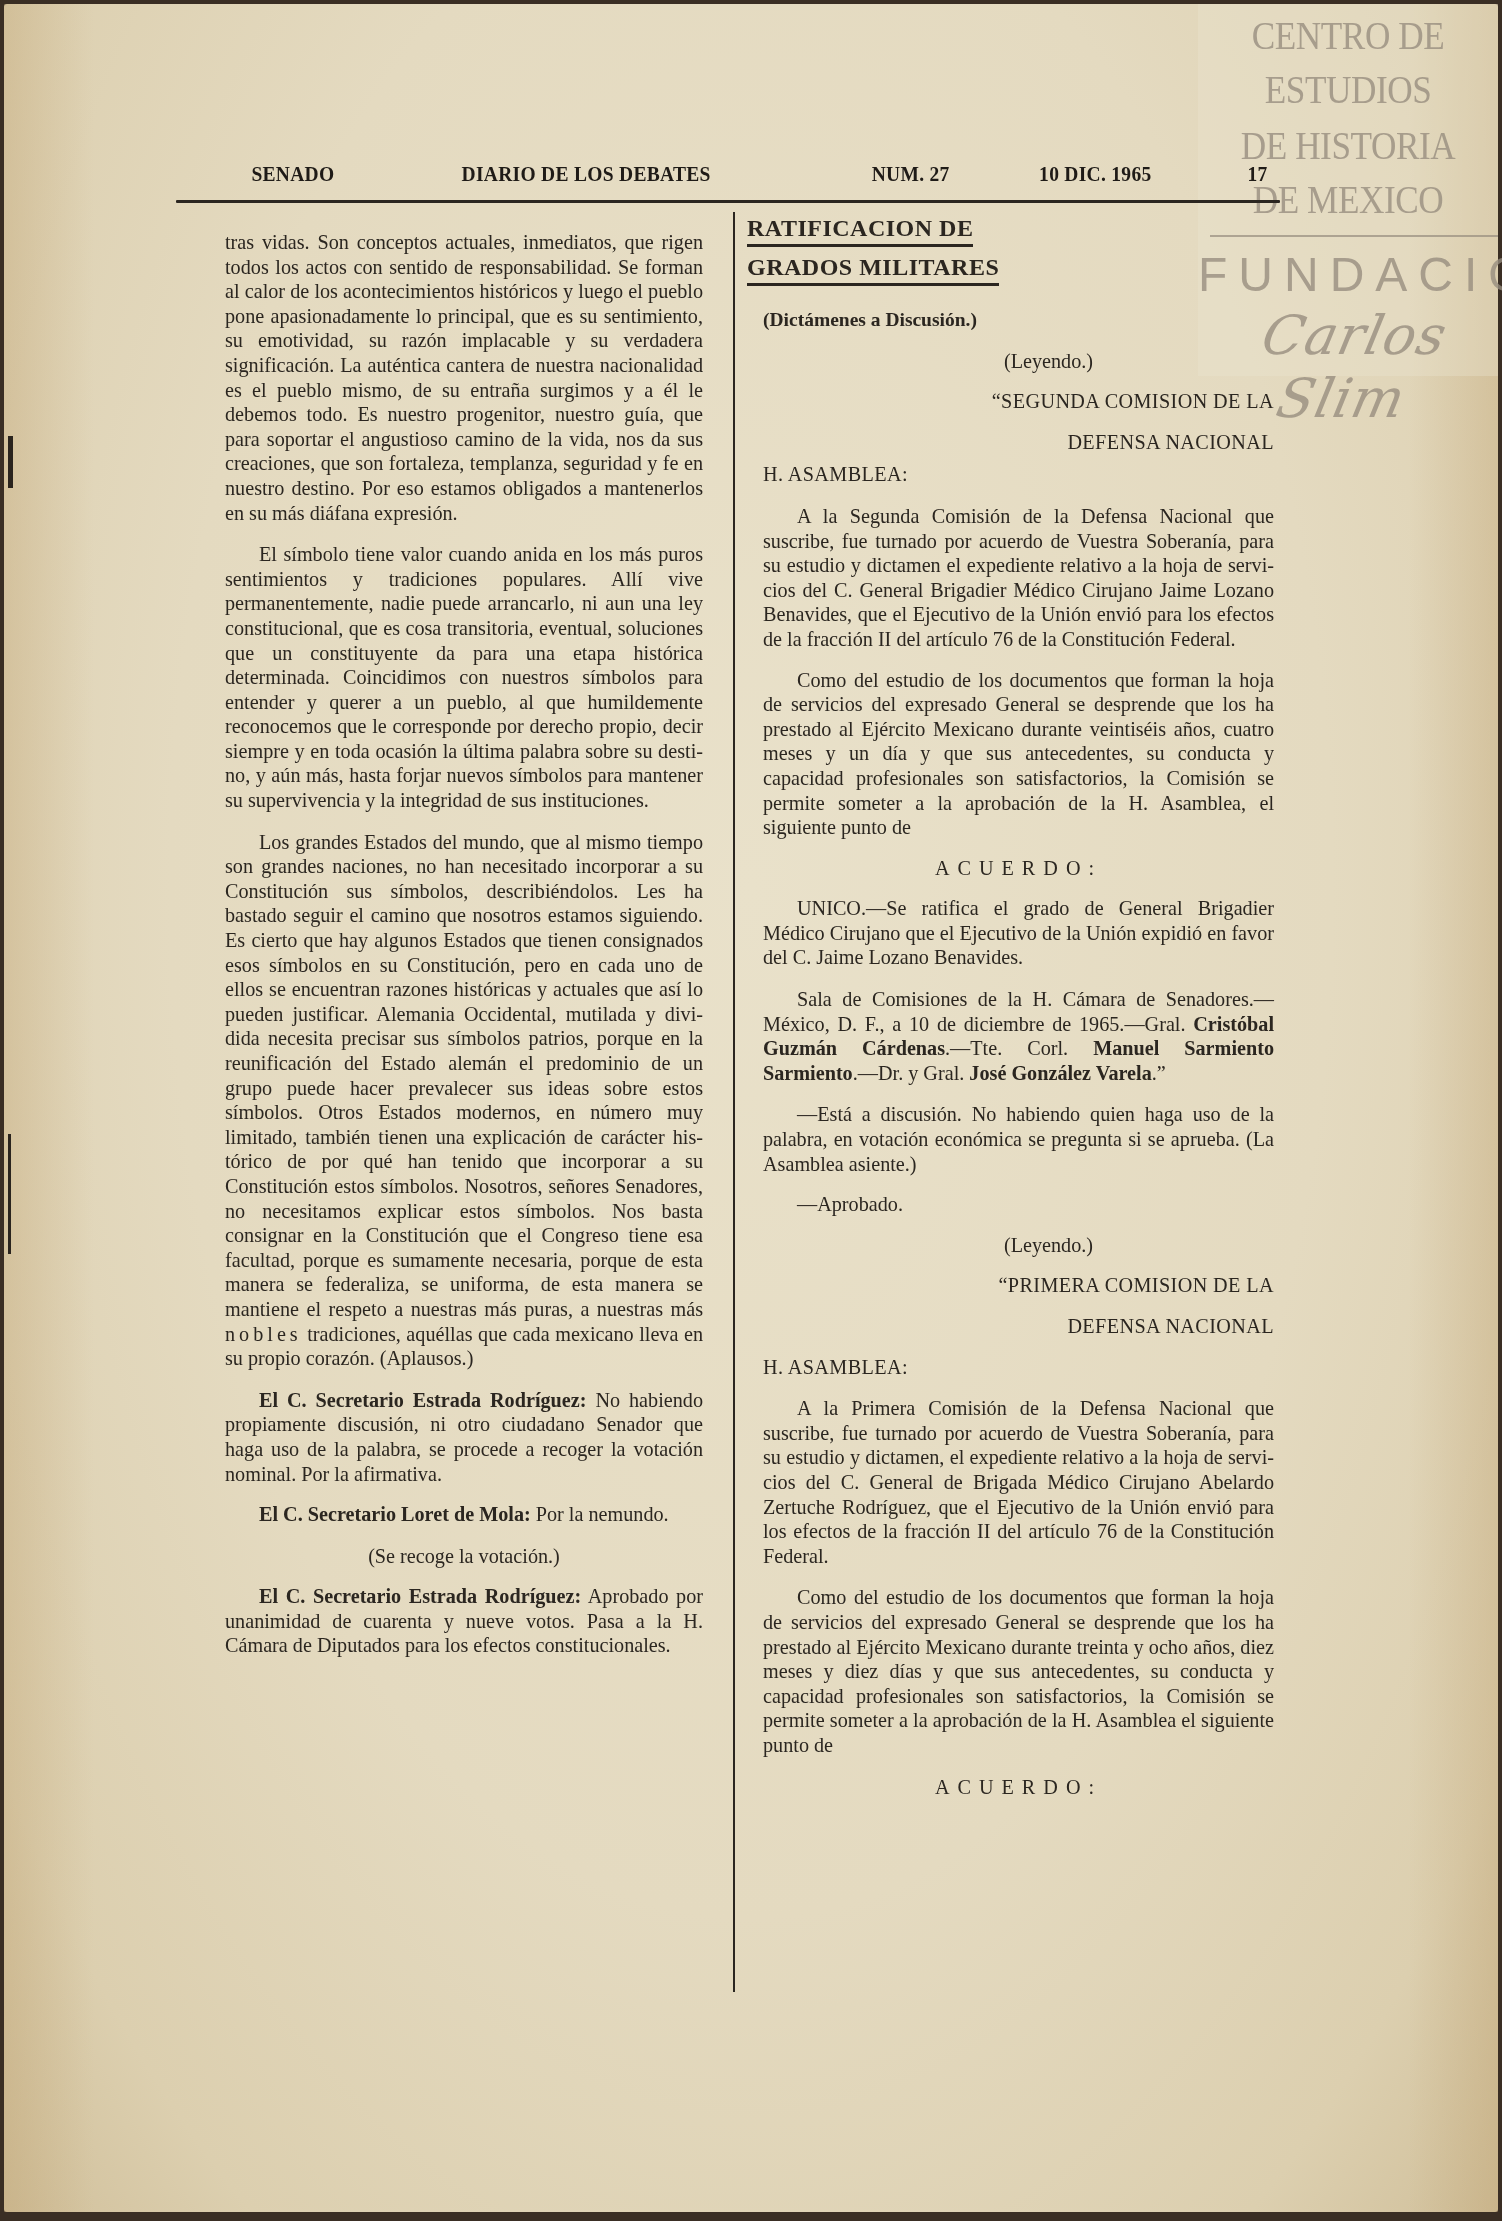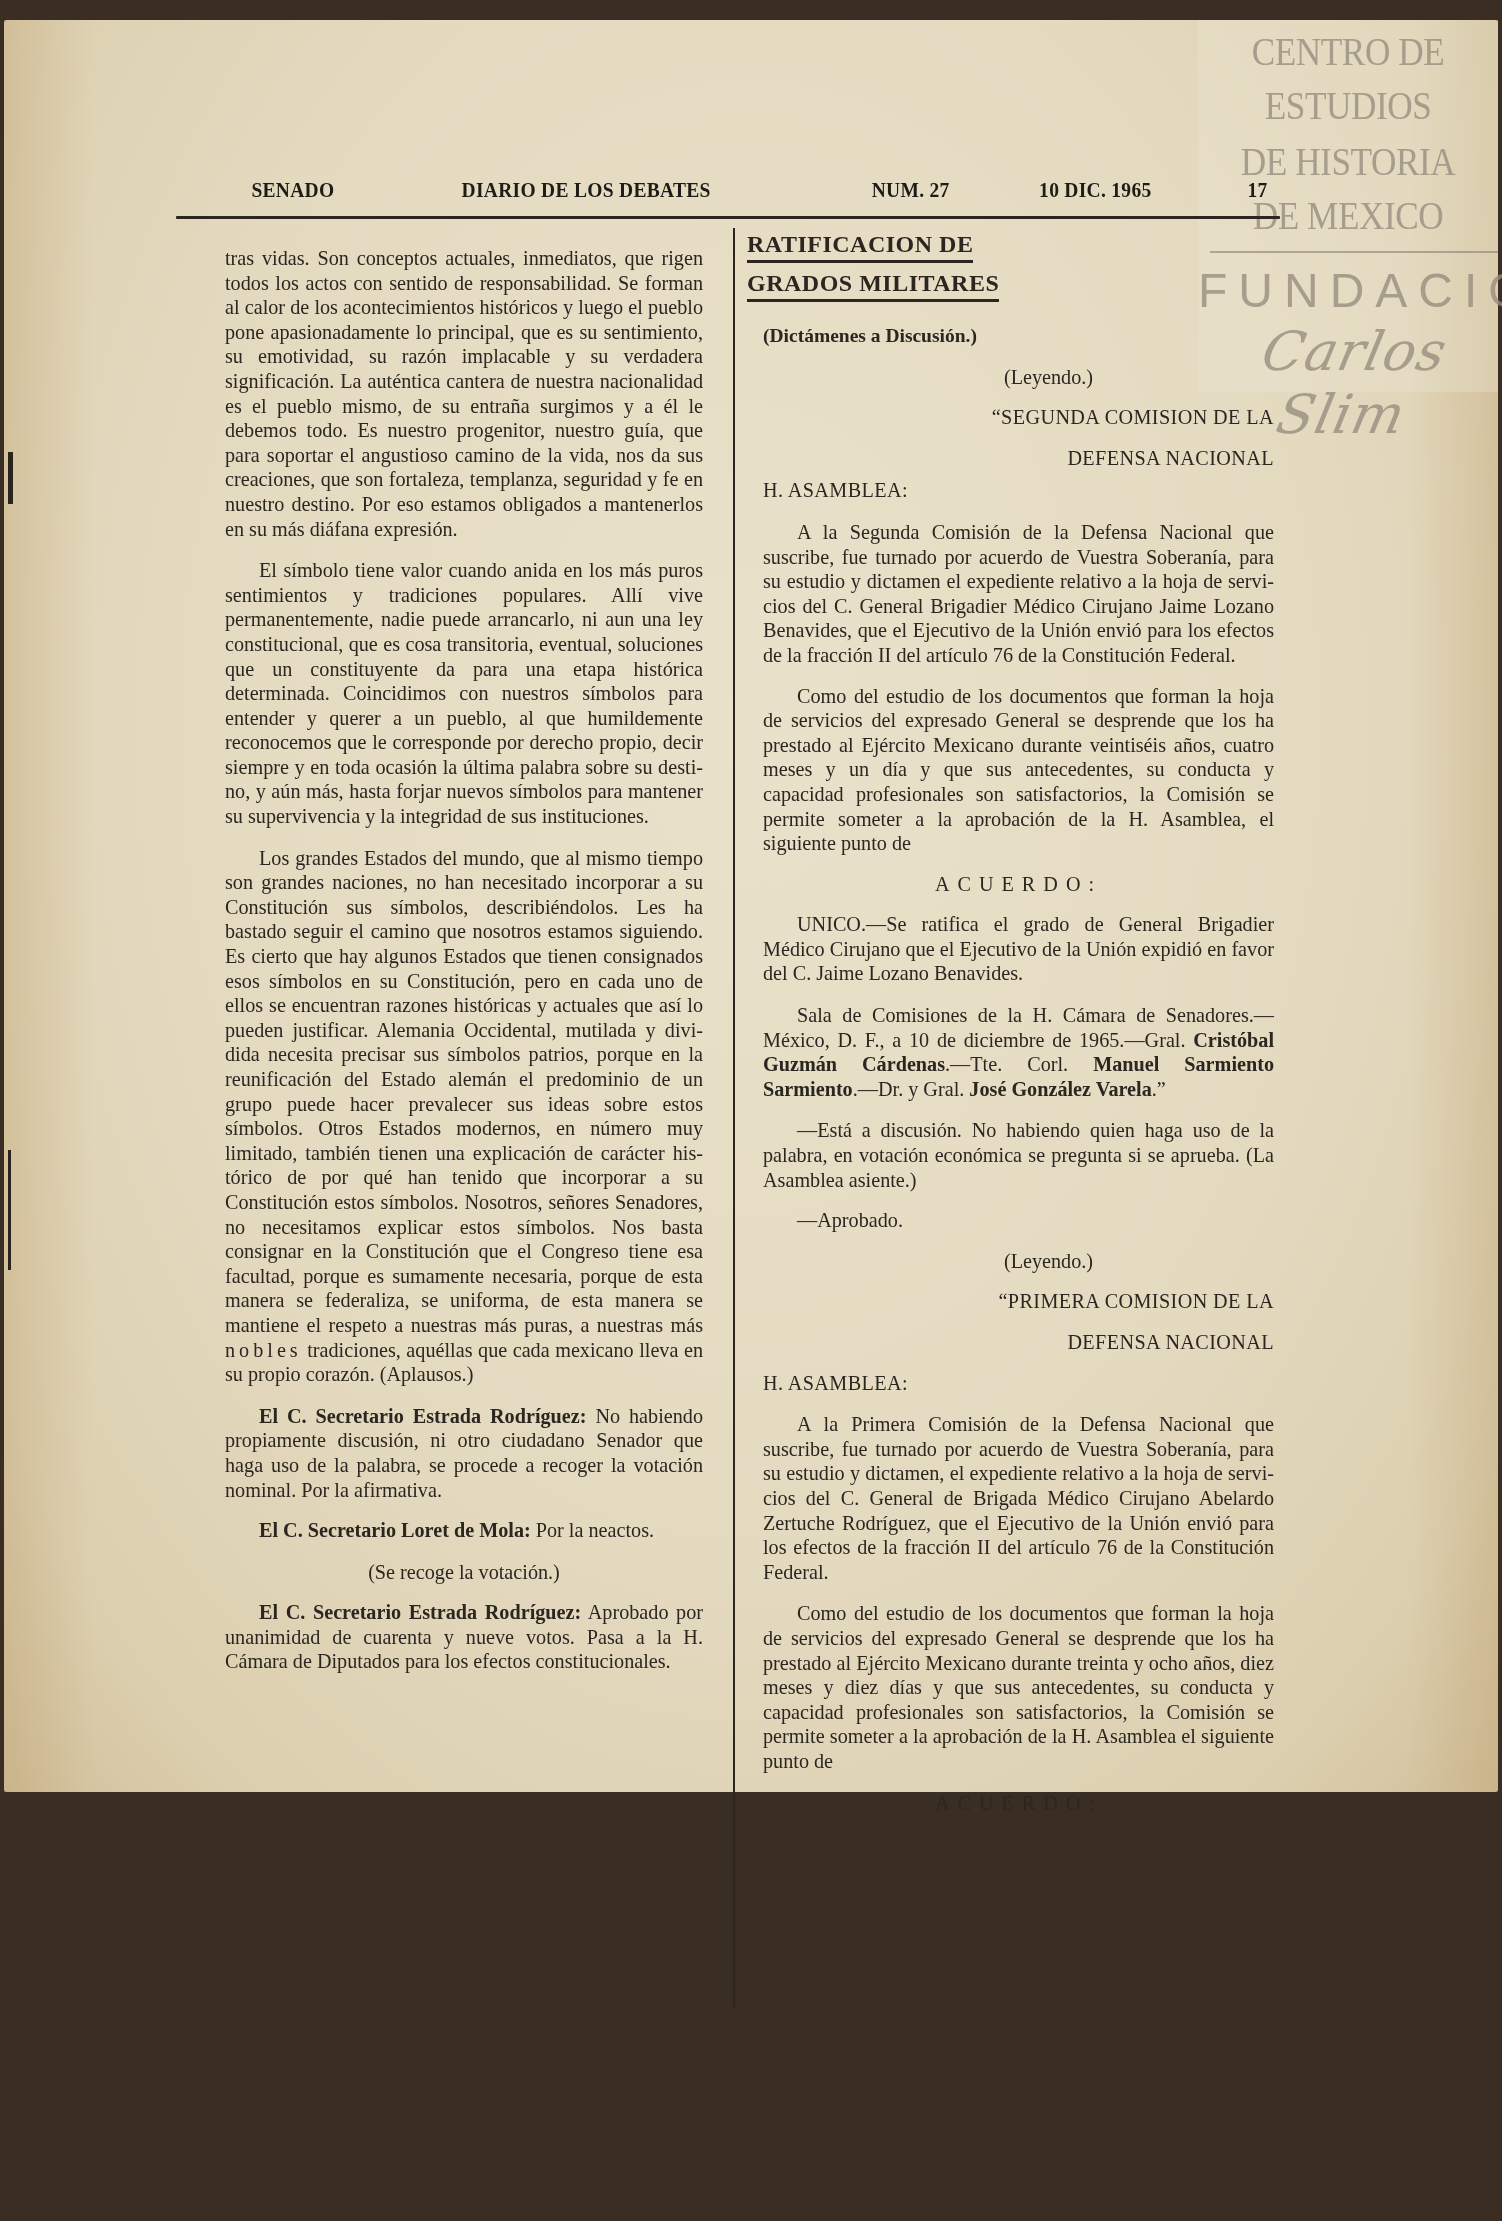--- a/index.html
+++ b/index.html
@@ -3,21 +3,21 @@
 <meta charset="utf-8">
 <style>
   html, body { margin: 0; padding: 0; }
   body {
     width: 1502px; height: 2221px; position: relative; overflow: hidden;
     background: #3a2e24;
     font-family: "Liberation Serif", "DejaVu Serif", serif;
     color: #2b2620;
   }
   .page {
-    position: absolute; left: 4px; top: 20px; width: 1494px; height: 1772px;
+    position: absolute; left: 4px; top: 4px; width: 1494px; height: 2208px;
     background:
       radial-gradient(ellipse at 50% 40%, #e9e1ca 0%, #e4dac0 55%, #dccfaf 85%, #d0bf9a 100%);
     border-radius: 3px;
   }
   .page::before {
     content: ""; position: absolute; inset: 0;
     background: linear-gradient(90deg, rgba(190,160,110,0.35) 0%, rgba(0,0,0,0) 6%, rgba(0,0,0,0) 94%, rgba(190,160,110,0.35) 100%);
     pointer-events: none;
   }
   .binding-mark {
@@ -112,21 +112,21 @@
   </div>
   <div class="head-rule"></div>
 
   <div class="col-divider"></div>
 
   <div class="col col-left">
     <p class="noindent">tras vidas. Son conceptos actuales, inmediatos, que rigen todos los actos con sentido de res­ponsabilidad. Se forman al calor de los acon­tecimientos históricos y luego el pueblo pone apasionadamente lo principal, que es su sen­timiento, su emotividad, su razón implacable y su verdadera significación. La auténtica can­tera de nuestra nacionalidad es el pueblo mis­mo, de su entraña surgimos y a él le debemos todo. Es nuestro progenitor, nuestro guía, que para soportar el angustioso camino de la vida, nos da sus creaciones, que son fortaleza, tem­planza, seguridad y fe en nuestro destino. Por eso estamos obligados a mantenerlos en su más diáfana expresión.</p>
     <p class="gap-lg">El símbolo tiene valor cuando anida en los más puros sentimientos y tradiciones popula­res. Allí vive permanentemente, nadie puede arrancarlo, ni aun una ley constitucional, que es cosa transitoria, eventual, soluciones que un constituyente da para una etapa histórica determinada. Coincidimos con nuestros símbo­los para entender y querer a un pueblo, al que humildemente reconocemos que le correspon­de por derecho propio, decir siempre y en to­da ocasión la última palabra sobre su desti­no, y aún más, hasta forjar nuevos símbolos para mantener su supervivencia y la integri­dad de sus instituciones.</p>
     <p class="gap-lg"><span>Los grandes Estados del mundo, que al mis­mo tiempo son grandes naciones, no han nece­sitado incorporar a su Constitución sus sím­bolos, describiéndolos. Les ha bastado seguir el camino que nosotros estamos siguiendo. Es cierto que hay algunos Estados que tienen con­signados esos símbolos en su Constitución, pero en cada uno de ellos se encuentran razo­nes históricas y actuales que así lo pueden jus­tificar. Alemania Occidental, mutilada y divi­dida necesita precisar sus símbolos patrios, porque en la reunificación del Estado alemán el predominio de un grupo puede hacer preva­lecer sus ideas sobre estos símbolos. Otros Es­tados modernos, en número muy limitado, también tienen una explicación de carácter his­tórico de por qué han tenido que incorporar a su Constitución estos símbolos. Nosotros, se­ñores Senadores, no necesitamos explicar es­tos símbolos. Nos basta consignar en la Cons­titución que el Congreso tiene esa facultad, porque es sumamente necesaria, porque de es­ta manera se federaliza, se uniforma, de esta manera se mantiene el respeto a nuestras más puras, a nuestras más </span><span class="spaced">nobles</span><span> tradiciones, aquéllas que cada mexicano lleva en su propio corazón. (Aplausos.)</span></p>
     <p class="gap-lg"><span class="speaker">El C. Secretario Estrada Rodríguez:</span><span> No ha­biendo propiamente discusión, ni otro ciudada­no Senador que haga uso de la palabra, se pro­cede a recoger la votación nominal. Por la afir­mativa.</span></p>
-    <p class="gap"><span class="speaker">El C. Secretario Loret de Mola:</span><span> Por la ne­actos.</span></p>
+    <p class="gap"><span class="speaker">El C. Secretario Loret de Mola:</span><span> Por la ne­mundo.</span></p>
     <p class="center gap-lg">(Se recoge la votación.)</p>
     <p class="gap"><span class="speaker">El C. Secretario Estrada Rodríguez:</span><span> Aproba­do por unanimidad de cuarenta y nueve votos. Pasa a la H. Cámara de Diputados para los efectos constitucionales.</span></p>
   </div>
 
   <div class="col col-right">
     <div style="text-align:left;">
       <span class="section-title">RATIFICACION DE</span><br>
       <span class="section-title">GRADOS MILITARES</span>
     </div>
     <p class="noindent subtitle" style="text-align:left;">(Dictámenes a Discusión.)</p>

